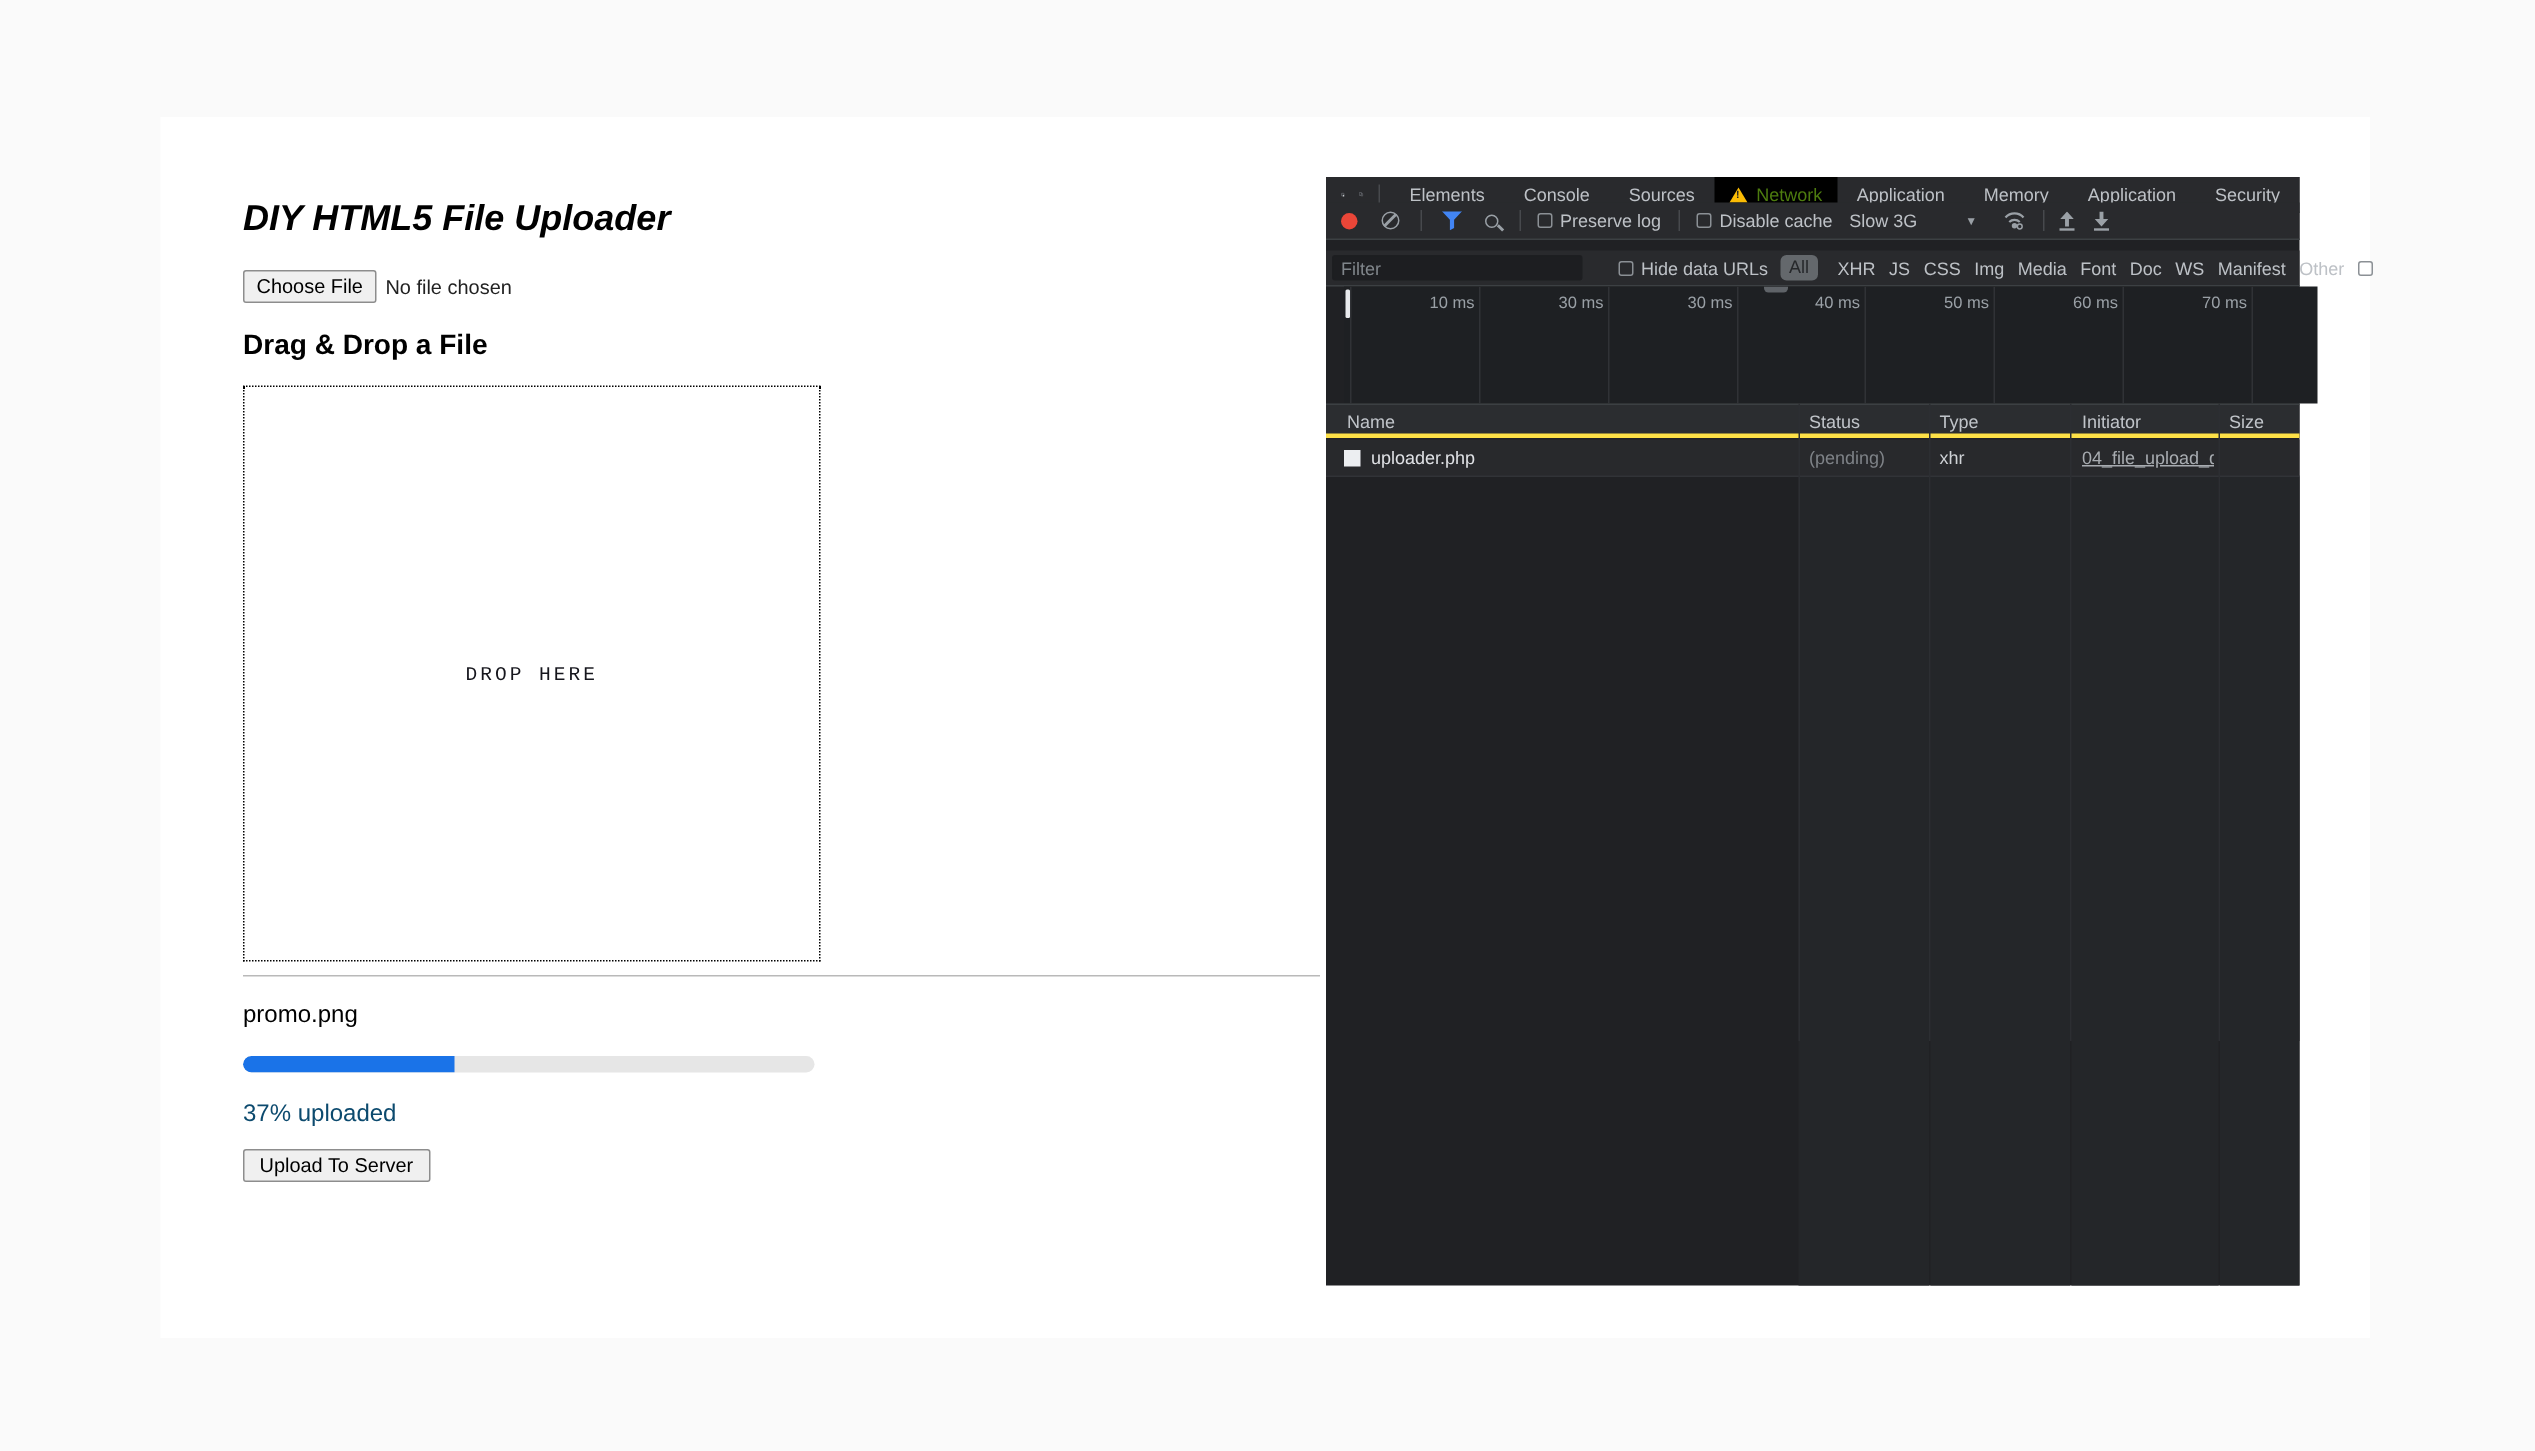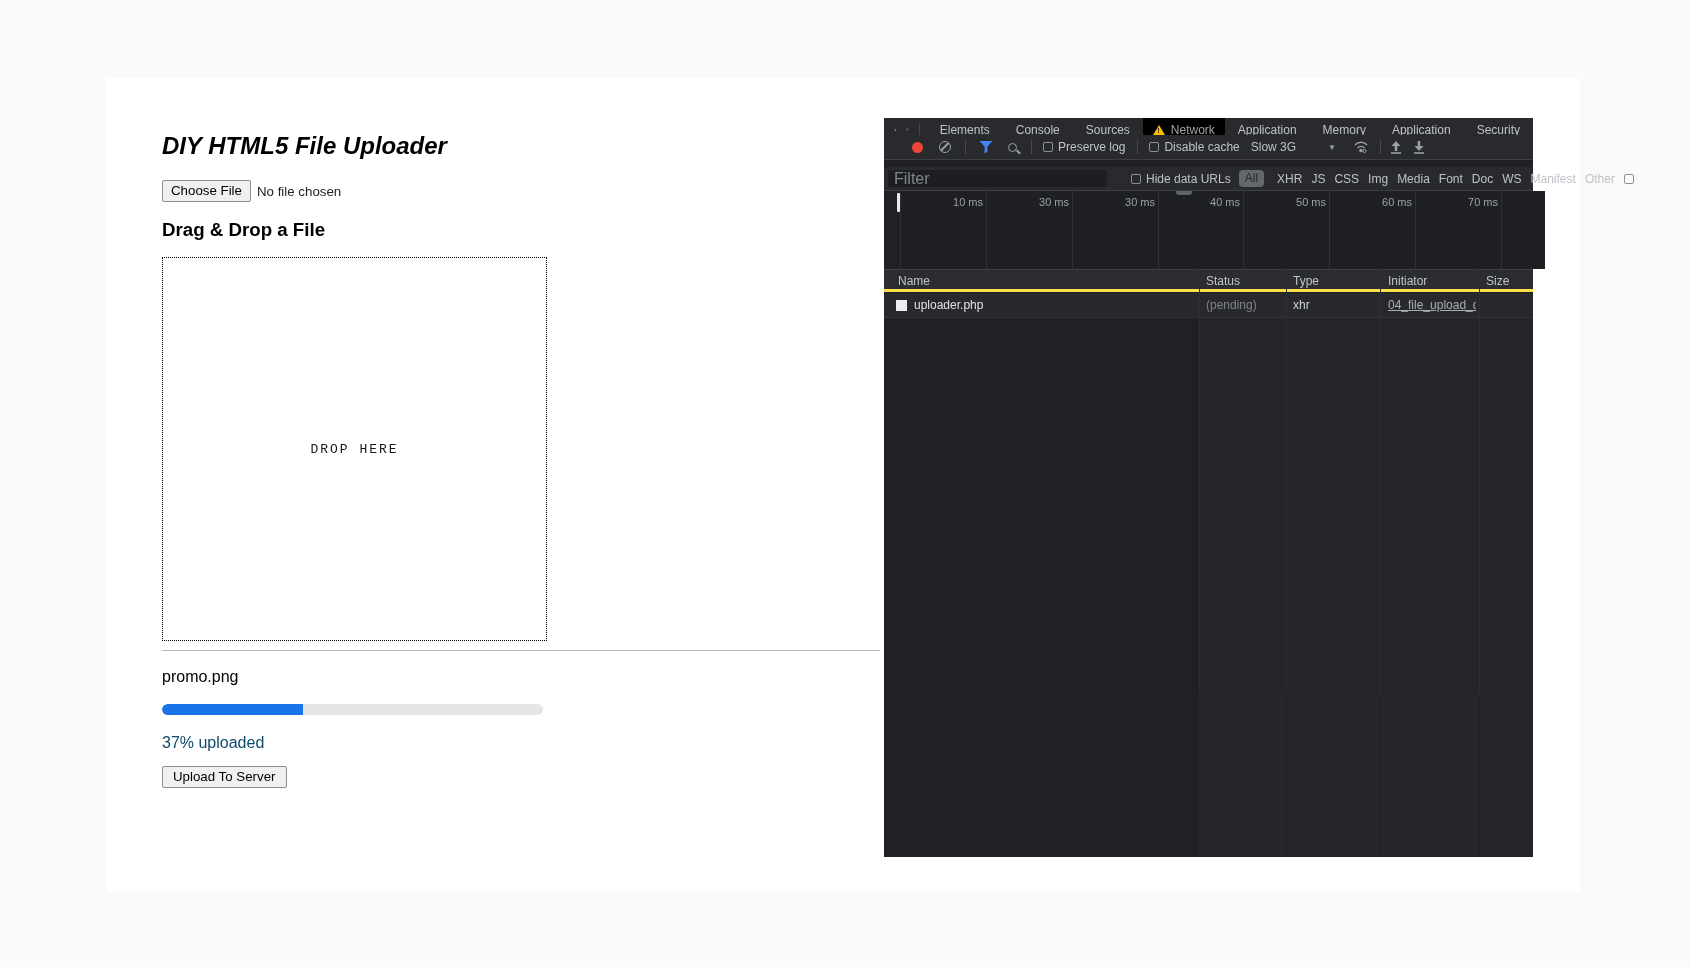--- a/index.html
+++ b/index.html
@@ -23,48 +23,48 @@
   #progress-track { left:162px; top:704px; width:381px; height:11px; background:#e6e6e6; border-radius:6px; overflow:hidden; }
   #progress-fill { height:100%; background:#1a73e8; border-radius:6px 0 0 6px; }
   #pct-text { left:162px; top:734px; font-size:16px; color:#0c4a6e; }
   #upload-btn { left:162px; top:766px; font-size:13.3px; color:#000; background:#f0f0f0; border:1px solid #8d8d8d; border-radius:2px; padding:2px 10px 3px; }
 
   
   #devtools { left:884px; top:118px; width:649px; height:576px; background:#202124; font-size:12px; color:#bdc1c6; }
 
   .dt-row { position:absolute; left:0; width:100%; display:flex; align-items:center; background:#292a2d; border-bottom:1px solid #3c4043; }
   #dt-tabbar { top:0; height:24px; }
-  #dt-toolbar { top:17px; height:25px;padding-left:18px; }
+  #dt-toolbar { top:17px; height:25px; }
   #dt-filterbar { top:49px; height:24px; }
 
   .vsep { width:1px; height:14px; background:#47494d; }
 
   
   .dt-tab { height:24px; display:flex; align-items:center; padding:0 13px; color:#bdc1c6; white-space:nowrap; }
-  .dt-tab.active { background:#000; color:#a3a3a3; padding:0 10px; }
+  .dt-tab.active { background:#000; color:#4d7c0f; padding:0 10px; }
   .warn-tri { position:relative; width:0; height:0; border-left:6px solid transparent; border-right:6px solid transparent;
     border-bottom:10px solid #fbbc04; margin-right:6px; }
   .warn-tri::after { content:"!"; position:absolute; left:-1.5px; top:2px; font-size:7px; font-weight:bold; color:#202124; }
 
   
   .rec-dot { width:11px; height:11px; border-radius:50%; background:#ea4638; margin-left:10px; }
   .clear-ic { position:relative; width:12px; height:12px; border:1.5px solid #9aa0a6; border-radius:50%; margin-left:16px; }
   .clear-ic::after { content:""; position:absolute; left:-1px; top:4px; width:11px; height:1.5px; background:#9aa0a6; transform:rotate(-45deg); }
   .funnel { width:14px; height:13px; background:#4285f4; margin-left:13px;
     clip-path:polygon(0 0,100% 0,60% 46%,60% 88%,40% 100%,40% 46%); }
   .mag { position:relative; width:9px; height:9px; border:1.5px solid #9aa0a6; border-radius:50%; margin-left:15px; }
   .mag::after { content:""; position:absolute; left:7px; top:7px; width:5px; height:1.5px; background:#9aa0a6; transform:rotate(45deg); }
   .cbx { width:10px; height:10px; border:1px solid #8b9095; border-radius:2px; background:transparent; flex:none; }
   .tlabel { margin-left:5px; white-space:nowrap; }
   .dd-arrow { font-size:8px; color:#9aa0a6; }
   .io-svg { display:block; }
 
   
   #filter-input { margin-left:4px; width:238px; height:17px; background:#1d1e21; border:1px solid #1d1e21; border-radius:2px;
-    color:#bdc1c6; font-size:16px; padding:0 5px; font-family:"Liberation Sans", sans-serif; outline:none; }
+    color:#bdc1c6; font-size:12px; padding:0 5px; font-family:"Liberation Sans", sans-serif; outline:none; }
   #filter-input::placeholder { color:#80868b; }
   .pill-all { margin-left:8px; background:#64686c; color:#26282b; border-radius:4px; padding:1px 6px 2px; font-size:12px; }
   .tfilter { margin-left:9px; white-space:nowrap; color:#bdc1c6; }
 
   
   #dt-timeline { position:absolute; left:12px; top:73px; width:100%; height:78px; background:#1e2023; overflow:hidden; }
   .gridline { position:absolute; top:0; width:1px; height:100%; background:#303236; }
   .tick { position:absolute; top:5px; width:40px; text-align:right; font-size:11px; color:#9aa0a6; }
   #scrubber { position:absolute; left:1px; top:2px; width:3px; height:19px; background:#e8eaed; border-radius:1px; }
   #tl-notch { position:absolute; left:280px; top:0; width:16px; height:4px; background:#5f6368; border-radius:0 0 3px 3px; }

